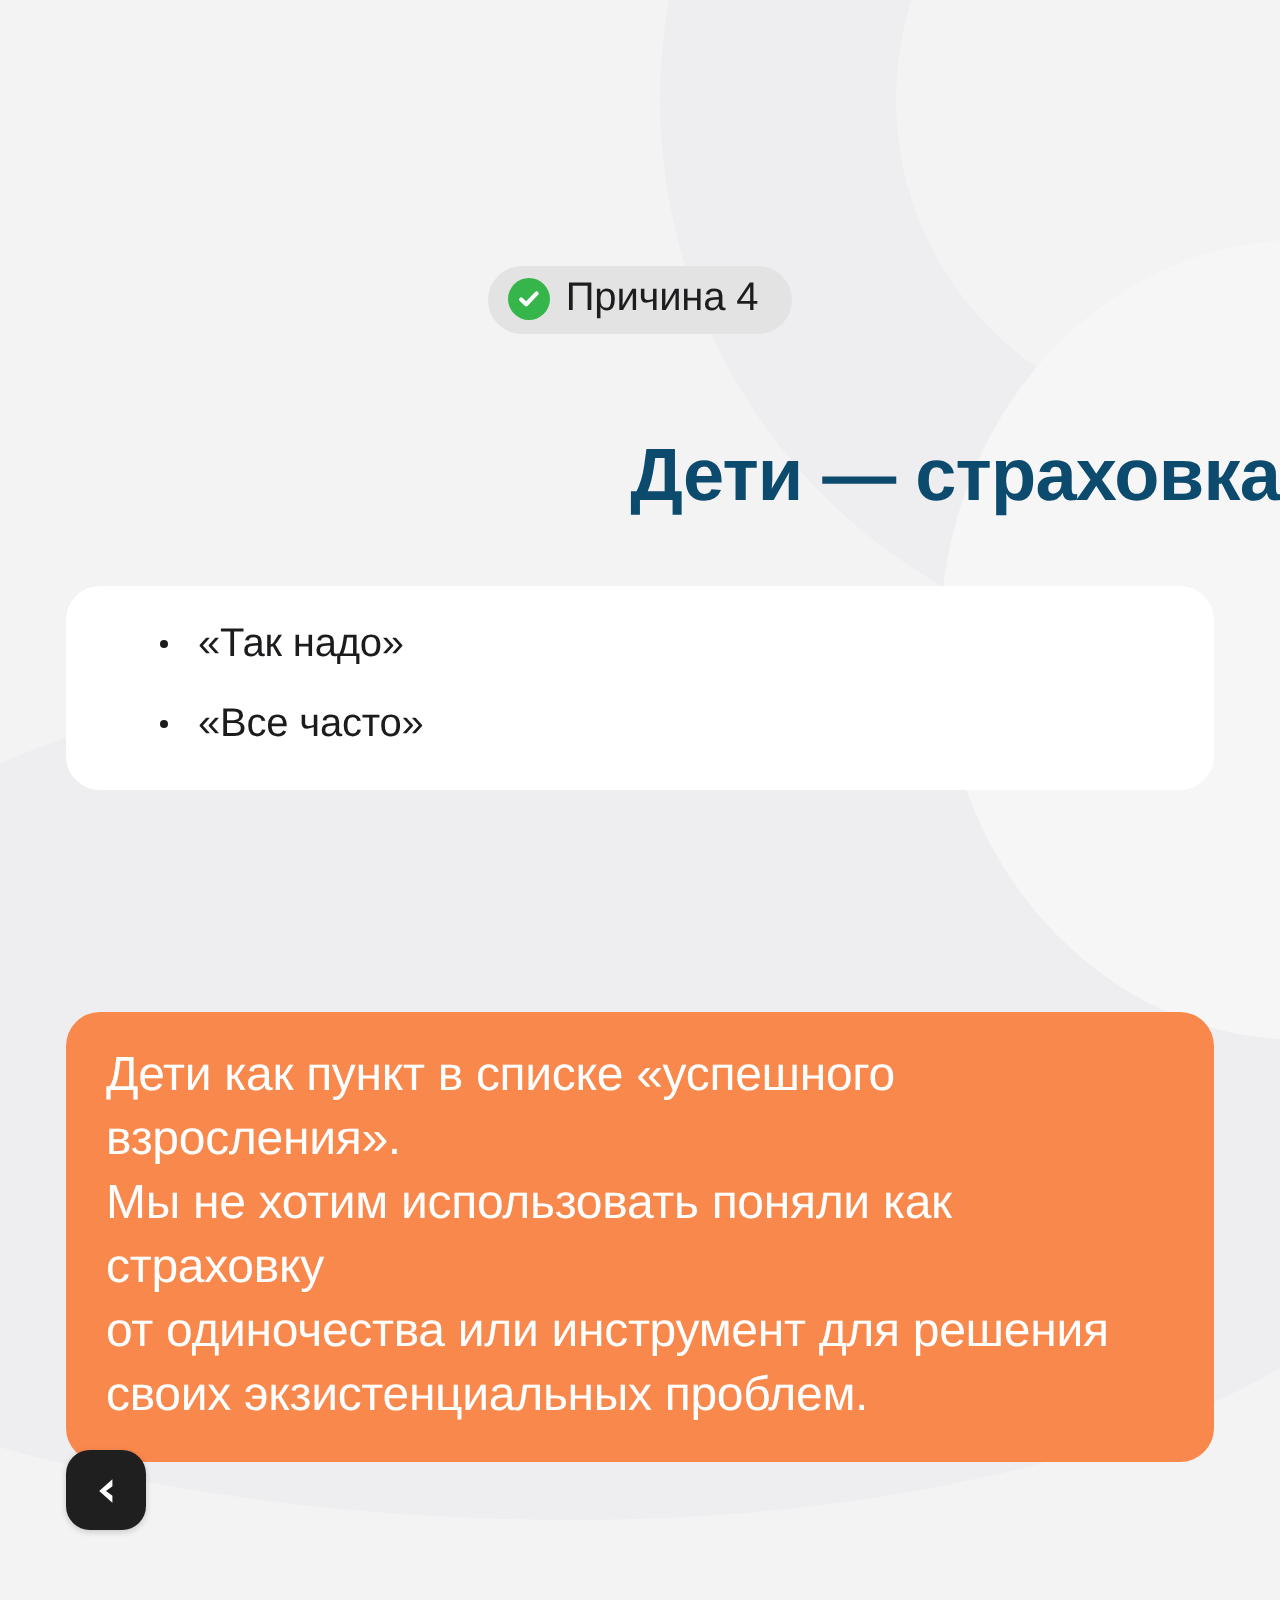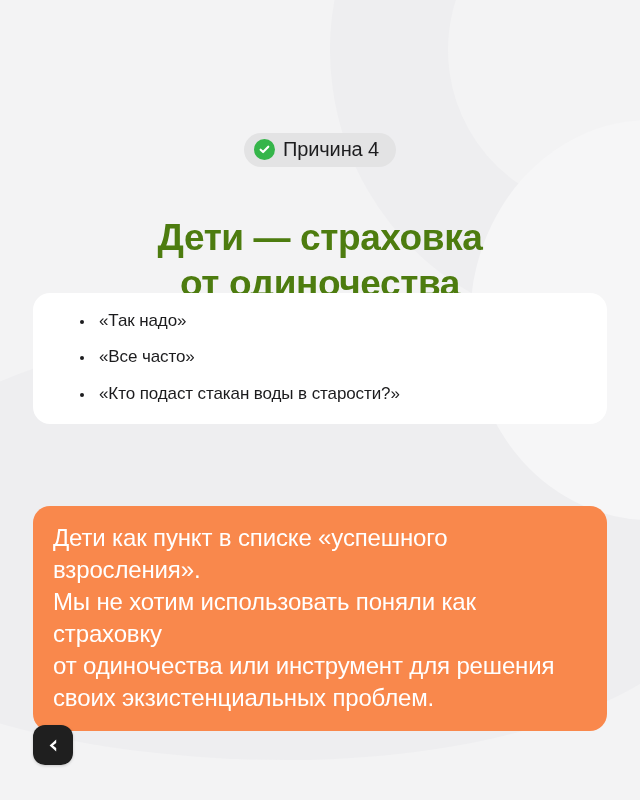--- a/index.html
+++ b/index.html
@@ -103,25 +103,25 @@
     letter-spacing: -0.1px;
     line-height: 1;
   }
 
   
   .title {
     position: absolute;
     top: 190px;
     left: 0;
     width: 100%;
-    text-align: center;
+    text-align: right;
     font-size: 37px;
     font-weight: 700;
     line-height: 1.25;
-    color: #4d7c0f;
+    color: #0c4a6e;
     letter-spacing: -0.4px;
   }
   .title-line { display: block; }
 
   
   .card-white {
     position: absolute;
     top: 293px;
     left: 33px;
     width: 574px;
@@ -138,21 +138,21 @@
     letter-spacing: -0.1px;
   }
   .bullet-list {
     list-style: none;
     margin: 0;
     padding: 0;
   }
   .bullet-item {
     position: relative;
     padding-left: 44px;
-    font-size: 17px;
+    font-size: 20px;
     line-height: 1.25;
     color: #1c1c1e;
     margin-bottom: 15px;
     letter-spacing: -0.1px;
   }
   .bullet-item:last-child { margin-bottom: 0; }
   .bullet-item::before {
     content: "";
     position: absolute;
     left: 25px;
@@ -220,28 +220,26 @@
           <svg width="13" height="13" viewBox="0 0 13 13" aria-hidden="true">
             <path d="M2.6 6.7 L5.1 9.1 L10.3 3.7" fill="none" stroke="#ffffff" stroke-width="2.1" stroke-linecap="round" stroke-linejoin="round"></path>
           </svg>
         </span>
         <span class="badge-label">Причина 4</span>
       </div>
     </div>
 
     <h1 class="title">
       <span class="title-line">Дети — страховка</span>
-      <span class="title-line">от одиночества</span>
     </h1>
 
     <div class="card-white">
       <ul class="bullet-list">
         <li class="bullet-item">«Так надо»</li>
         <li class="bullet-item">«Все часто»</li>
-        <li class="bullet-item">«Кто подаст стакан воды в старости?»</li>
       </ul>
     </div>
 
     <div class="card-orange">
       <div class="orange-text">
         <span class="orange-line">Дети как пункт в списке «успешного взросления».</span>
         <span class="orange-line">Мы не хотим использовать поняли как страховку</span>
         <span class="orange-line">от одиночества или инструмент для решения</span>
         <span class="orange-line">своих экзистенциальных проблем.</span>
       </div>

